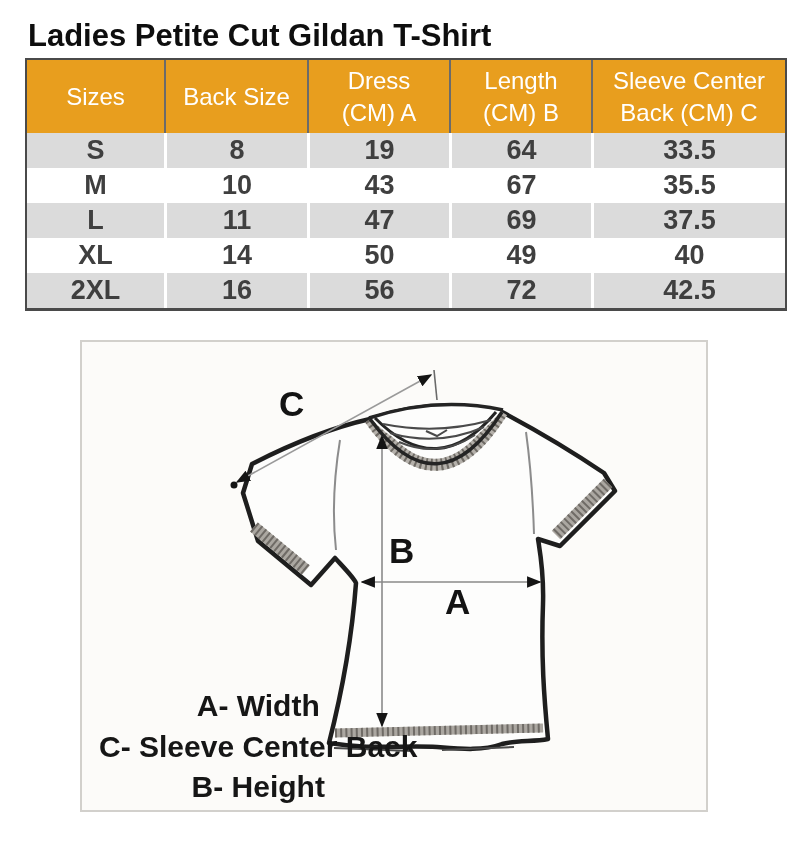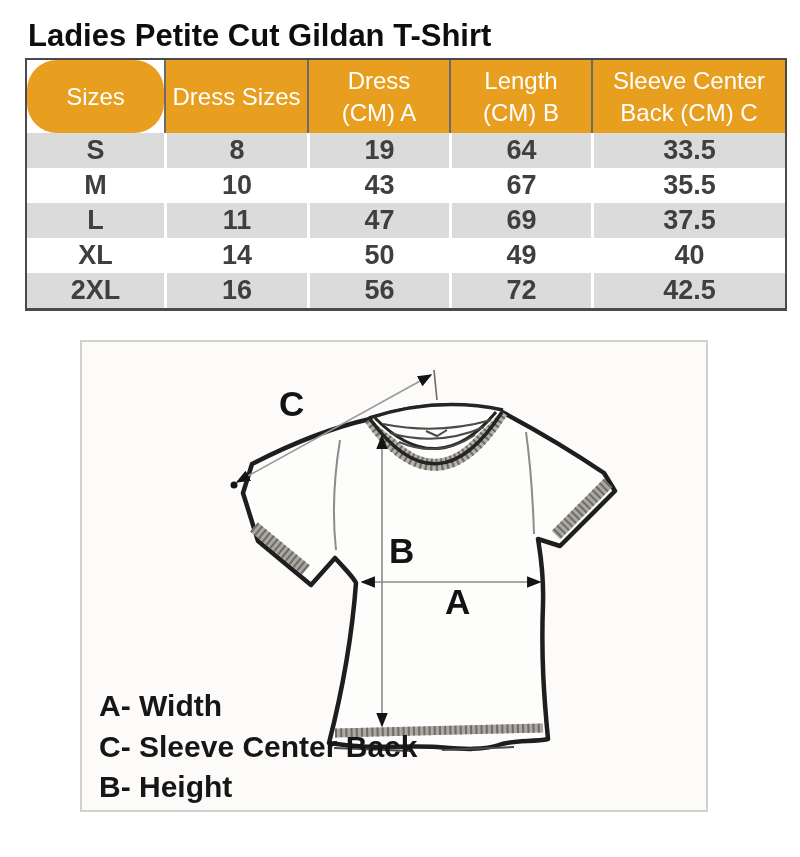--- a/index.html
+++ b/index.html
@@ -18,58 +18,59 @@
     position:absolute;left:25px;top:58px;width:758px;
     border-collapse:separate;border-spacing:0;table-layout:fixed;
     border:2px solid #4a4a4a;border-bottom-width:3px;
   }
   .size-table th{
     background:#e89e1e;color:#ffffff;font-weight:400;
     font-size:24px;line-height:1.32;text-align:center;vertical-align:middle;
     height:73px;padding:0 4px;white-space:pre-line;
     border-left:2px solid #6b6b6b;
   }
-  .size-table th:first-child{border-left:none;border-radius:30px;}
+  .size-table th:first-child{border-left:none;}
   .size-table td{
     font-size:27px;font-weight:bold;color:#3f3f3f;text-align:center;
     vertical-align:middle;height:35px;padding:0;
     border-left:3px solid #ffffff;
   }
   .size-table td:first-child{border-left:none;}
   .size-table tr.alt td{background:#dbdbdb;}
   .size-table tr.plain td{background:#ffffff;}
   
   .diagram-box{
     position:absolute;left:80px;top:340px;width:628px;height:472px;
     background:#fcfbf9;border:2px solid #d2d0cc;box-sizing:border-box;
   }
   .diagram-box svg{position:absolute;left:0;top:0;}
   .diagram-legend{
     position:absolute;left:17px;top:344px;
     font-size:30px;font-weight:bold;color:#161616;line-height:40.5px;
     white-space:nowrap;
+    text-align:center;
   }
 </style>
 </head>
 <body>
 
 <div class="page-title">Ladies Petite Cut Gildan T-Shirt</div>
 
 <table class="size-table">
   <colgroup>
     <col style="width:137px">
       <col style="width:143px">
       <col style="width:142px">
     <col style="width:142px">
       <col style="width:194px">
   </colgroup>
   <thead>
     <tr>
       <th>Sizes</th>
-      <th>Dress Sizes</th>
+      <th>Back Size</th>
       <th>Dress
 (CM) A</th>
       <th>Length
 (CM) B</th>
       <th>Sleeve Center
 Back (CM) C</th>
     </tr>
   </thead>
   <tbody>
     <tr class="alt">

